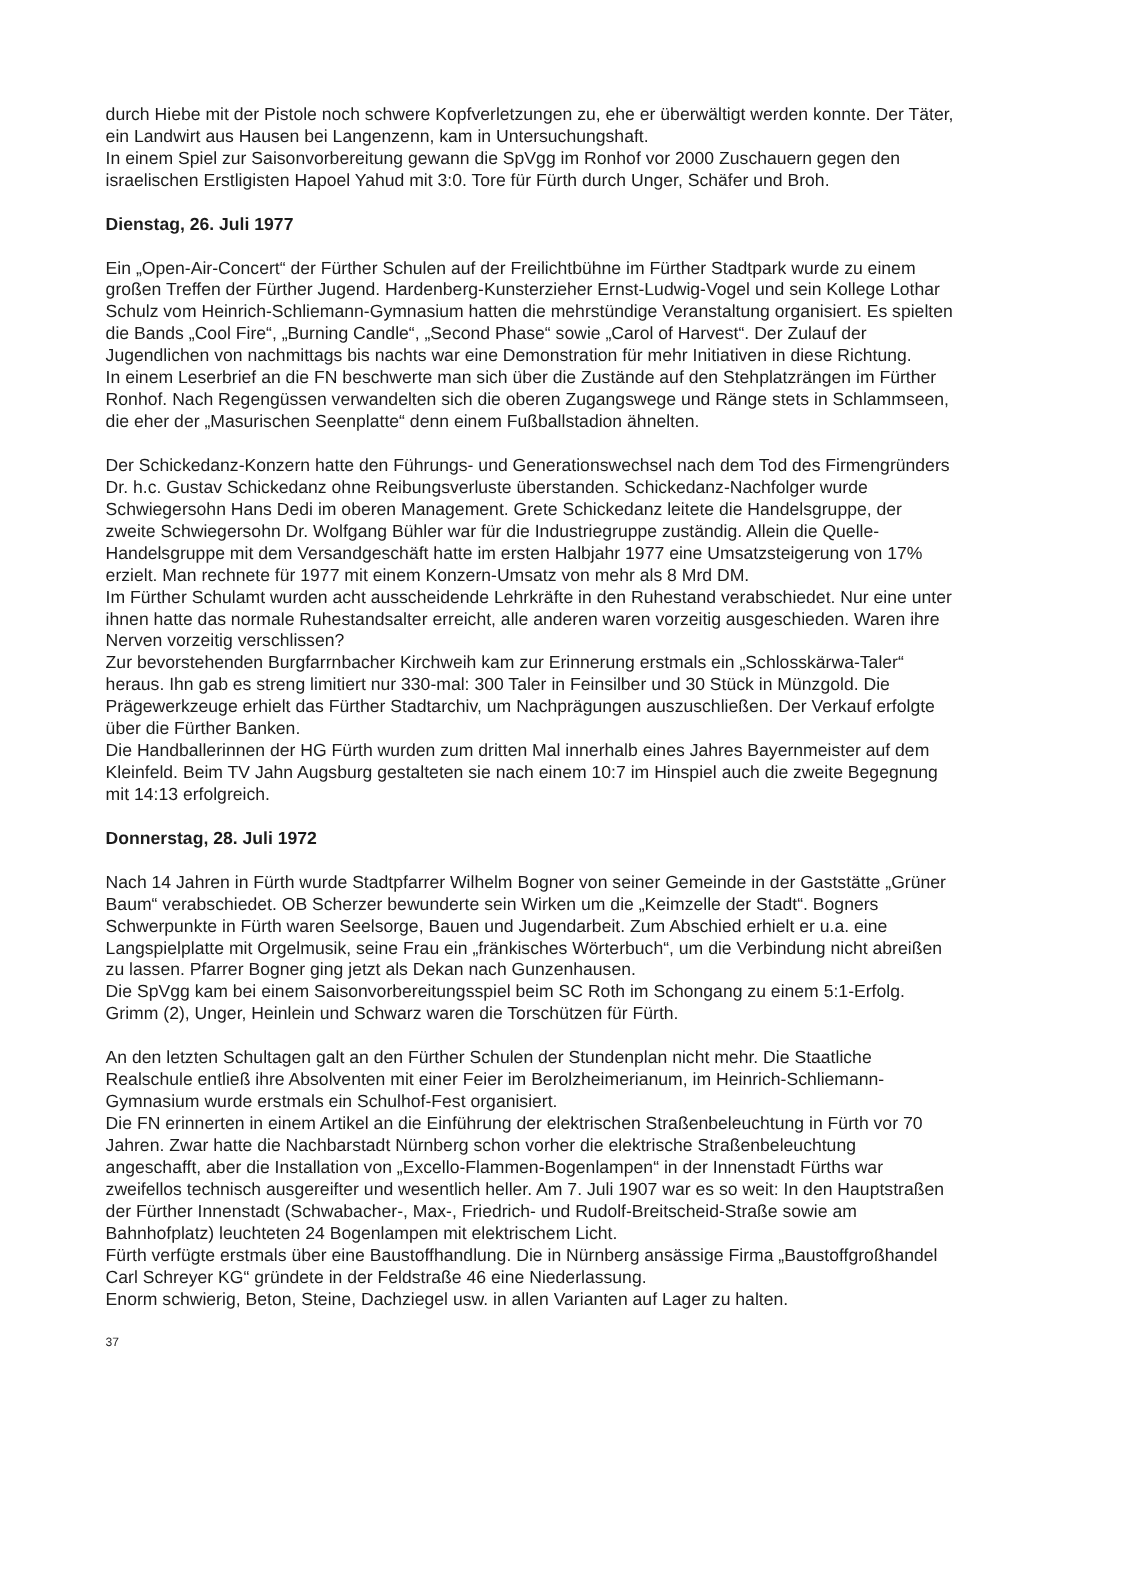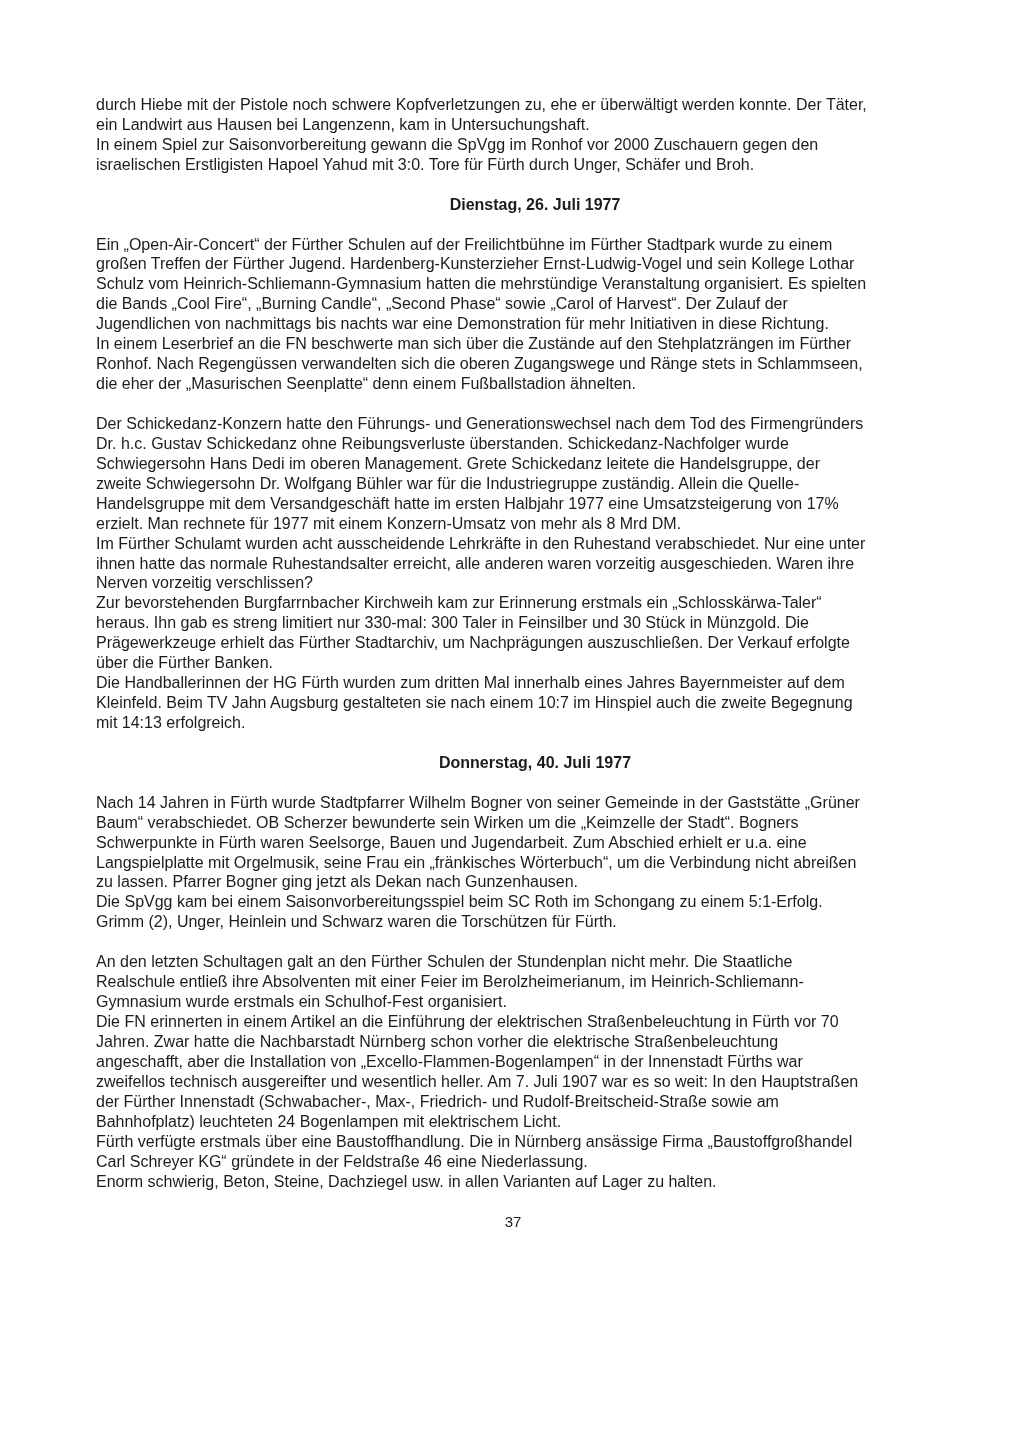--- a/index.html
+++ b/index.html
@@ -27,27 +27,26 @@
     font-size: 16px;
     line-height: 19.93px;
     white-space: pre-line;
     font-weight: normal;
   }
   .heading {
     margin: 0 0 19.93px 0;
     font-size: 16px;
     line-height: 19.93px;
     font-weight: bold;
-    text-align: center;
   }
   .page-number {
     margin: 5px 0 0 0;
-    font-size: 15px;
+    font-size: 11px;
     line-height: 21px;
-    text-align: center;
+    text-align: left;
     width: 834px;
   }
 </style>
 </head>
 <body>
 
 <div class="page">
 
   <p class="para">durch Hiebe mit der Pistole noch schwere Kopfverletzungen zu, ehe er überwältigt werden konnte. Der Täter,
 ein Landwirt aus Hausen bei Langenzenn, kam in Untersuchungshaft.
@@ -76,21 +75,21 @@
 ihnen hatte das normale Ruhestandsalter erreicht, alle anderen waren vorzeitig ausgeschieden. Waren ihre
 Nerven vorzeitig verschlissen?
 Zur bevorstehenden Burgfarrnbacher Kirchweih kam zur Erinnerung erstmals ein „Schlosskärwa-Taler“
 heraus. Ihn gab es streng limitiert nur 330-mal: 300 Taler in Feinsilber und 30 Stück in Münzgold. Die
 Prägewerkzeuge erhielt das Fürther Stadtarchiv, um Nachprägungen auszuschließen. Der Verkauf erfolgte
 über die Fürther Banken.
 Die Handballerinnen der HG Fürth wurden zum dritten Mal innerhalb eines Jahres Bayernmeister auf dem
 Kleinfeld. Beim TV Jahn Augsburg gestalteten sie nach einem 10:7 im Hinspiel auch die zweite Begegnung
 mit 14:13 erfolgreich.</p>
 
-  <h2 class="heading">Donnerstag, 40. Juli 1977</h2>
+  <h2 class="heading">Donnerstag, 28. Juli 1972</h2>
 
   <p class="para">Nach 14 Jahren in Fürth wurde Stadtpfarrer Wilhelm Bogner von seiner Gemeinde in der Gaststätte „Grüner
 Baum“ verabschiedet. OB Scherzer bewunderte sein Wirken um die „Keimzelle der Stadt“. Bogners
 Schwerpunkte in Fürth waren Seelsorge, Bauen und Jugendarbeit. Zum Abschied erhielt er u.a. eine
 Langspielplatte mit Orgelmusik, seine Frau ein „fränkisches Wörterbuch“, um die Verbindung nicht abreißen
 zu lassen. Pfarrer Bogner ging jetzt als Dekan nach Gunzenhausen.
 Die SpVgg kam bei einem Saisonvorbereitungsspiel beim SC Roth im Schongang zu einem 5:1-Erfolg.
 Grimm (2), Unger, Heinlein und Schwarz waren die Torschützen für Fürth.</p>
 
 

